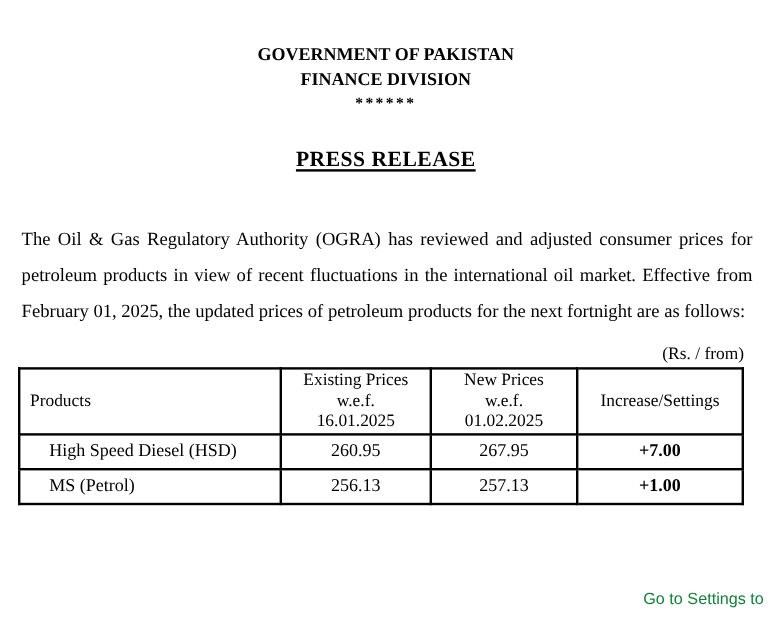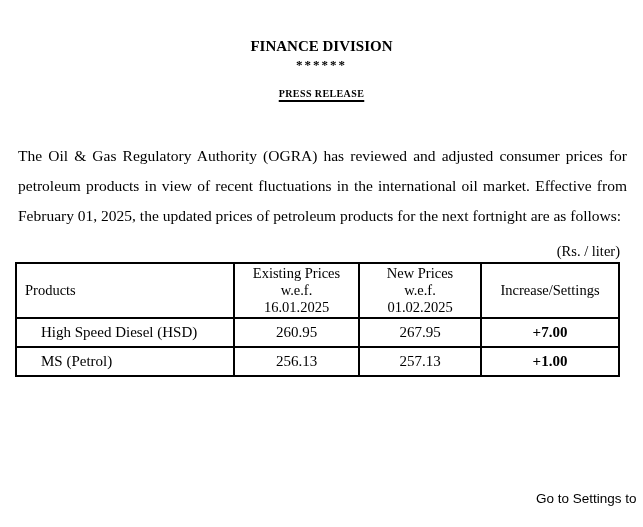--- a/index.html
+++ b/index.html
@@ -32,24 +32,24 @@
     margin: 20px 18px 0 0;
     text-align: right;
     font-size: 15.5px;
   }
   .dateline sup {
     font-size: 10px;
     vertical-align: super;
     line-height: 0;
   }
   .pr-heading {
-    margin-top: 16px;
+    margin-top: 29px;
     text-align: center;
     font-weight: bold;
-    font-size: 10px;
+    font-size: 18px;
     letter-spacing: 0.4px;
   }
   .pr-heading span {
     text-decoration: underline;
     text-underline-offset: 3px;
     text-decoration-thickness: 1.5px;
   }
   .body-par {
     margin: 42px 16px 0 18px;
     text-align: justify;
@@ -108,41 +108,42 @@
   .watermark-line1 {
     left: 531px;
     top: 465px;
     font-size: 17px;
     color: #b9babb;
   }
   .watermark-line2 {
     left: 536px;
     top: 491px;
     font-size: 13.5px;
-    color: #000000;
+    color: #15803d;
   }
 </style>
 </head>
 <body>
 
 <div class="page">
 
   <div class="doc-header">
+    <div>GOVERNMENT OF PAKISTAN</div>
     <div>FINANCE DIVISION</div>
     <div class="stars">******</div>
   </div>
 
 
   <div class="pr-heading">
     <span>PRESS RELEASE</span>
   </div>
 
   <p class="body-par">The Oil &amp; Gas Regulatory Authority (OGRA) has reviewed and adjusted consumer prices for petroleum products in view of recent fluctuations in the international oil market. Effective from February 01, 2025, the updated prices of petroleum products for the next fortnight are as follows:</p>
 
-  <div class="unit-label">(Rs. / liter)</div>
+  <div class="unit-label">(Rs. / from)</div>
 
   <table class="price-table">
     <colgroup>
       <col class="col-w-products">
       <col class="col-w-existing">
       <col class="col-w-new">
       <col class="col-w-change">
     </colgroup>
     <thead>
       <tr>

